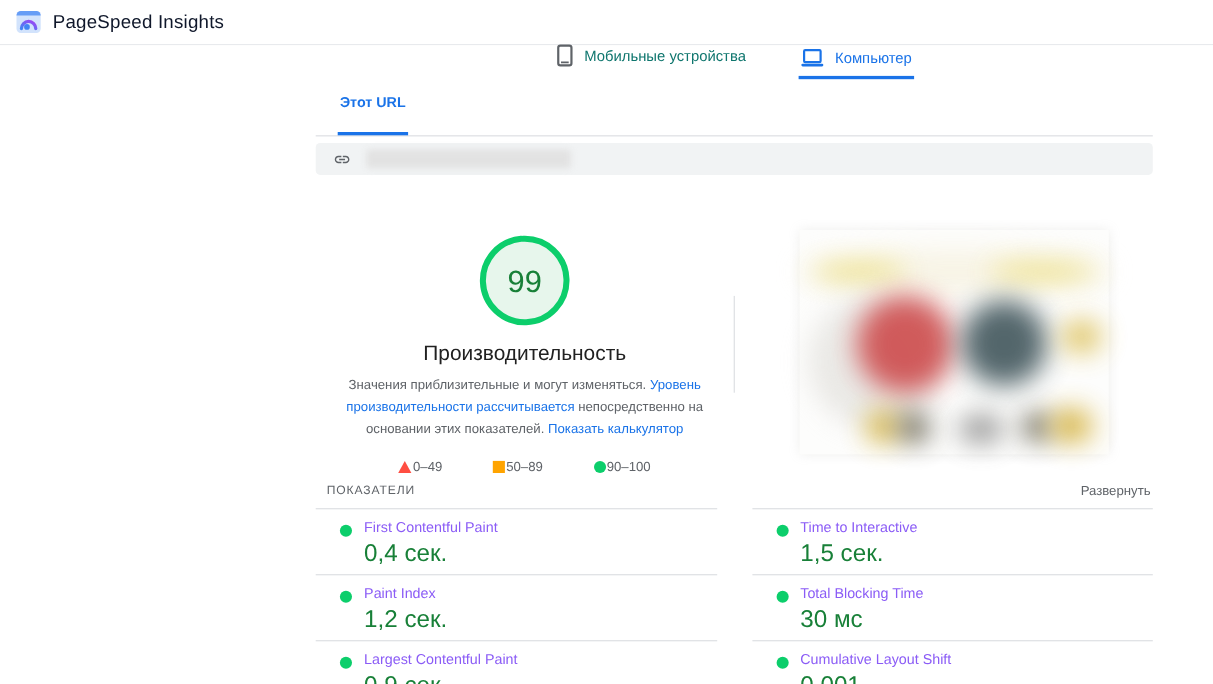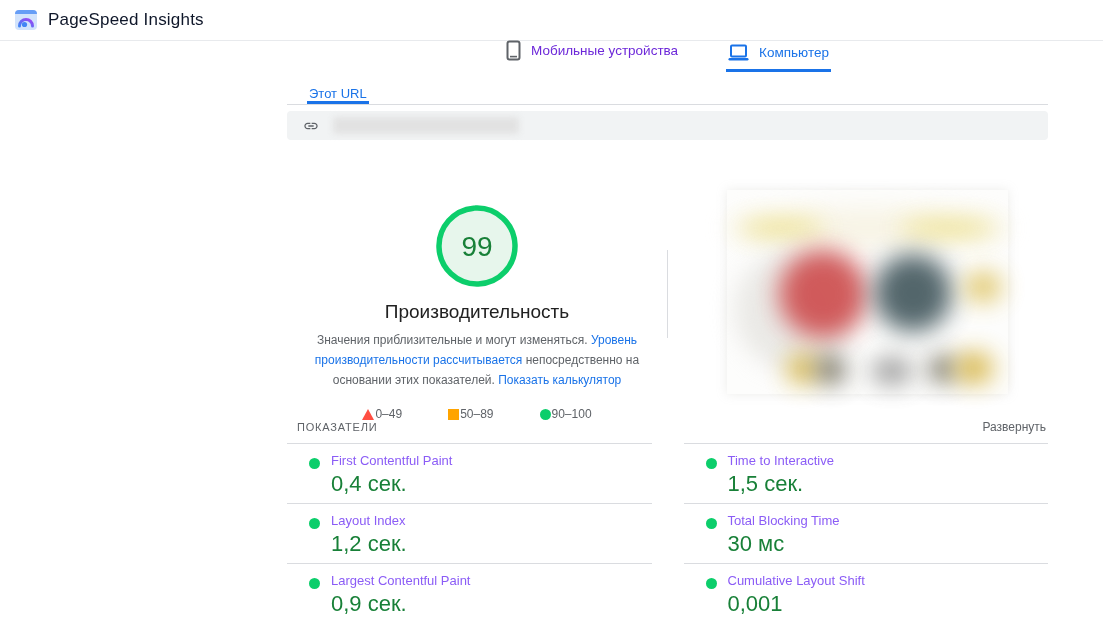--- a/index.html
+++ b/index.html
@@ -31,21 +31,21 @@
     display: flex;
     justify-content: center;
     align-items: flex-end;
     gap: 46px;
   }
   .device-tab {
     display: flex;
     align-items: center;
     gap: 10px;
     font-size: 13.5px;
-    color: #6d28d9;
+    color: #0f766e;
     padding: 6px 2px 8px 2px;
     cursor: pointer;
     border-bottom: 3px solid transparent;
   }
   .device-tab.active {
     color: #1a73e8;
     border-bottom-color: #1a73e8;
     font-weight: 500;
     margin-top: 21px;
   }
@@ -58,23 +58,23 @@
   }
 
   
   .url-tabs {
     border-bottom: 1px solid #dadce0;
     padding-top: 12px;
   }
   .url-tab {
     display: inline-block;
     margin-left: 20px;
-    padding: 0 2px 0 2px;
+    padding: 0 2px 20px 2px;
     font-size: 13px;
-    font-weight: 400;
+    font-weight: 700;
     color: #1a73e8;
     border-bottom: 3px solid #1a73e8;
     cursor: pointer;
   }
 
   
   .url-bar {
     margin-top: 6px;
     height: 29px;
     background: #f1f3f4;
@@ -90,21 +90,21 @@
     height: 17px;
     background: #e2e2e2;
     border-radius: 3px;
     filter: blur(3px);
   }
 
   
   .score-section { position: relative; height: 262px; margin-top: 2px; }
   .gauge-box {
     position: absolute;
-    left: 0; top: 10px;
+    left: 0; top: 0;
     width: 380px;
     text-align: center;
     padding-top: 52px;
   }
   .gauge-wrap { display: inline-block; }
   .score-number {
     font-size: 28px;
     fill: #188038;
     font-family: "Liberation Sans", sans-serif;
   }
@@ -306,21 +306,21 @@
       </div>
 
       <div class="metric-cell">
         <span class="metric-dot"></span>
         <div class="metric-label">Time to Interactive</div>
         <div class="metric-value">1,5 сек.</div>
       </div>
 
       <div class="metric-cell">
         <span class="metric-dot"></span>
-        <div class="metric-label">Layout Index</div>
+        <div class="metric-label">Paint Index</div>
         <div class="metric-value">1,2 сек.</div>
       </div>
 
       <div class="metric-cell">
         <span class="metric-dot"></span>
         <div class="metric-label">Total Blocking Time</div>
         <div class="metric-value">30 мс</div>
       </div>
 
       <div class="metric-cell last-row">

